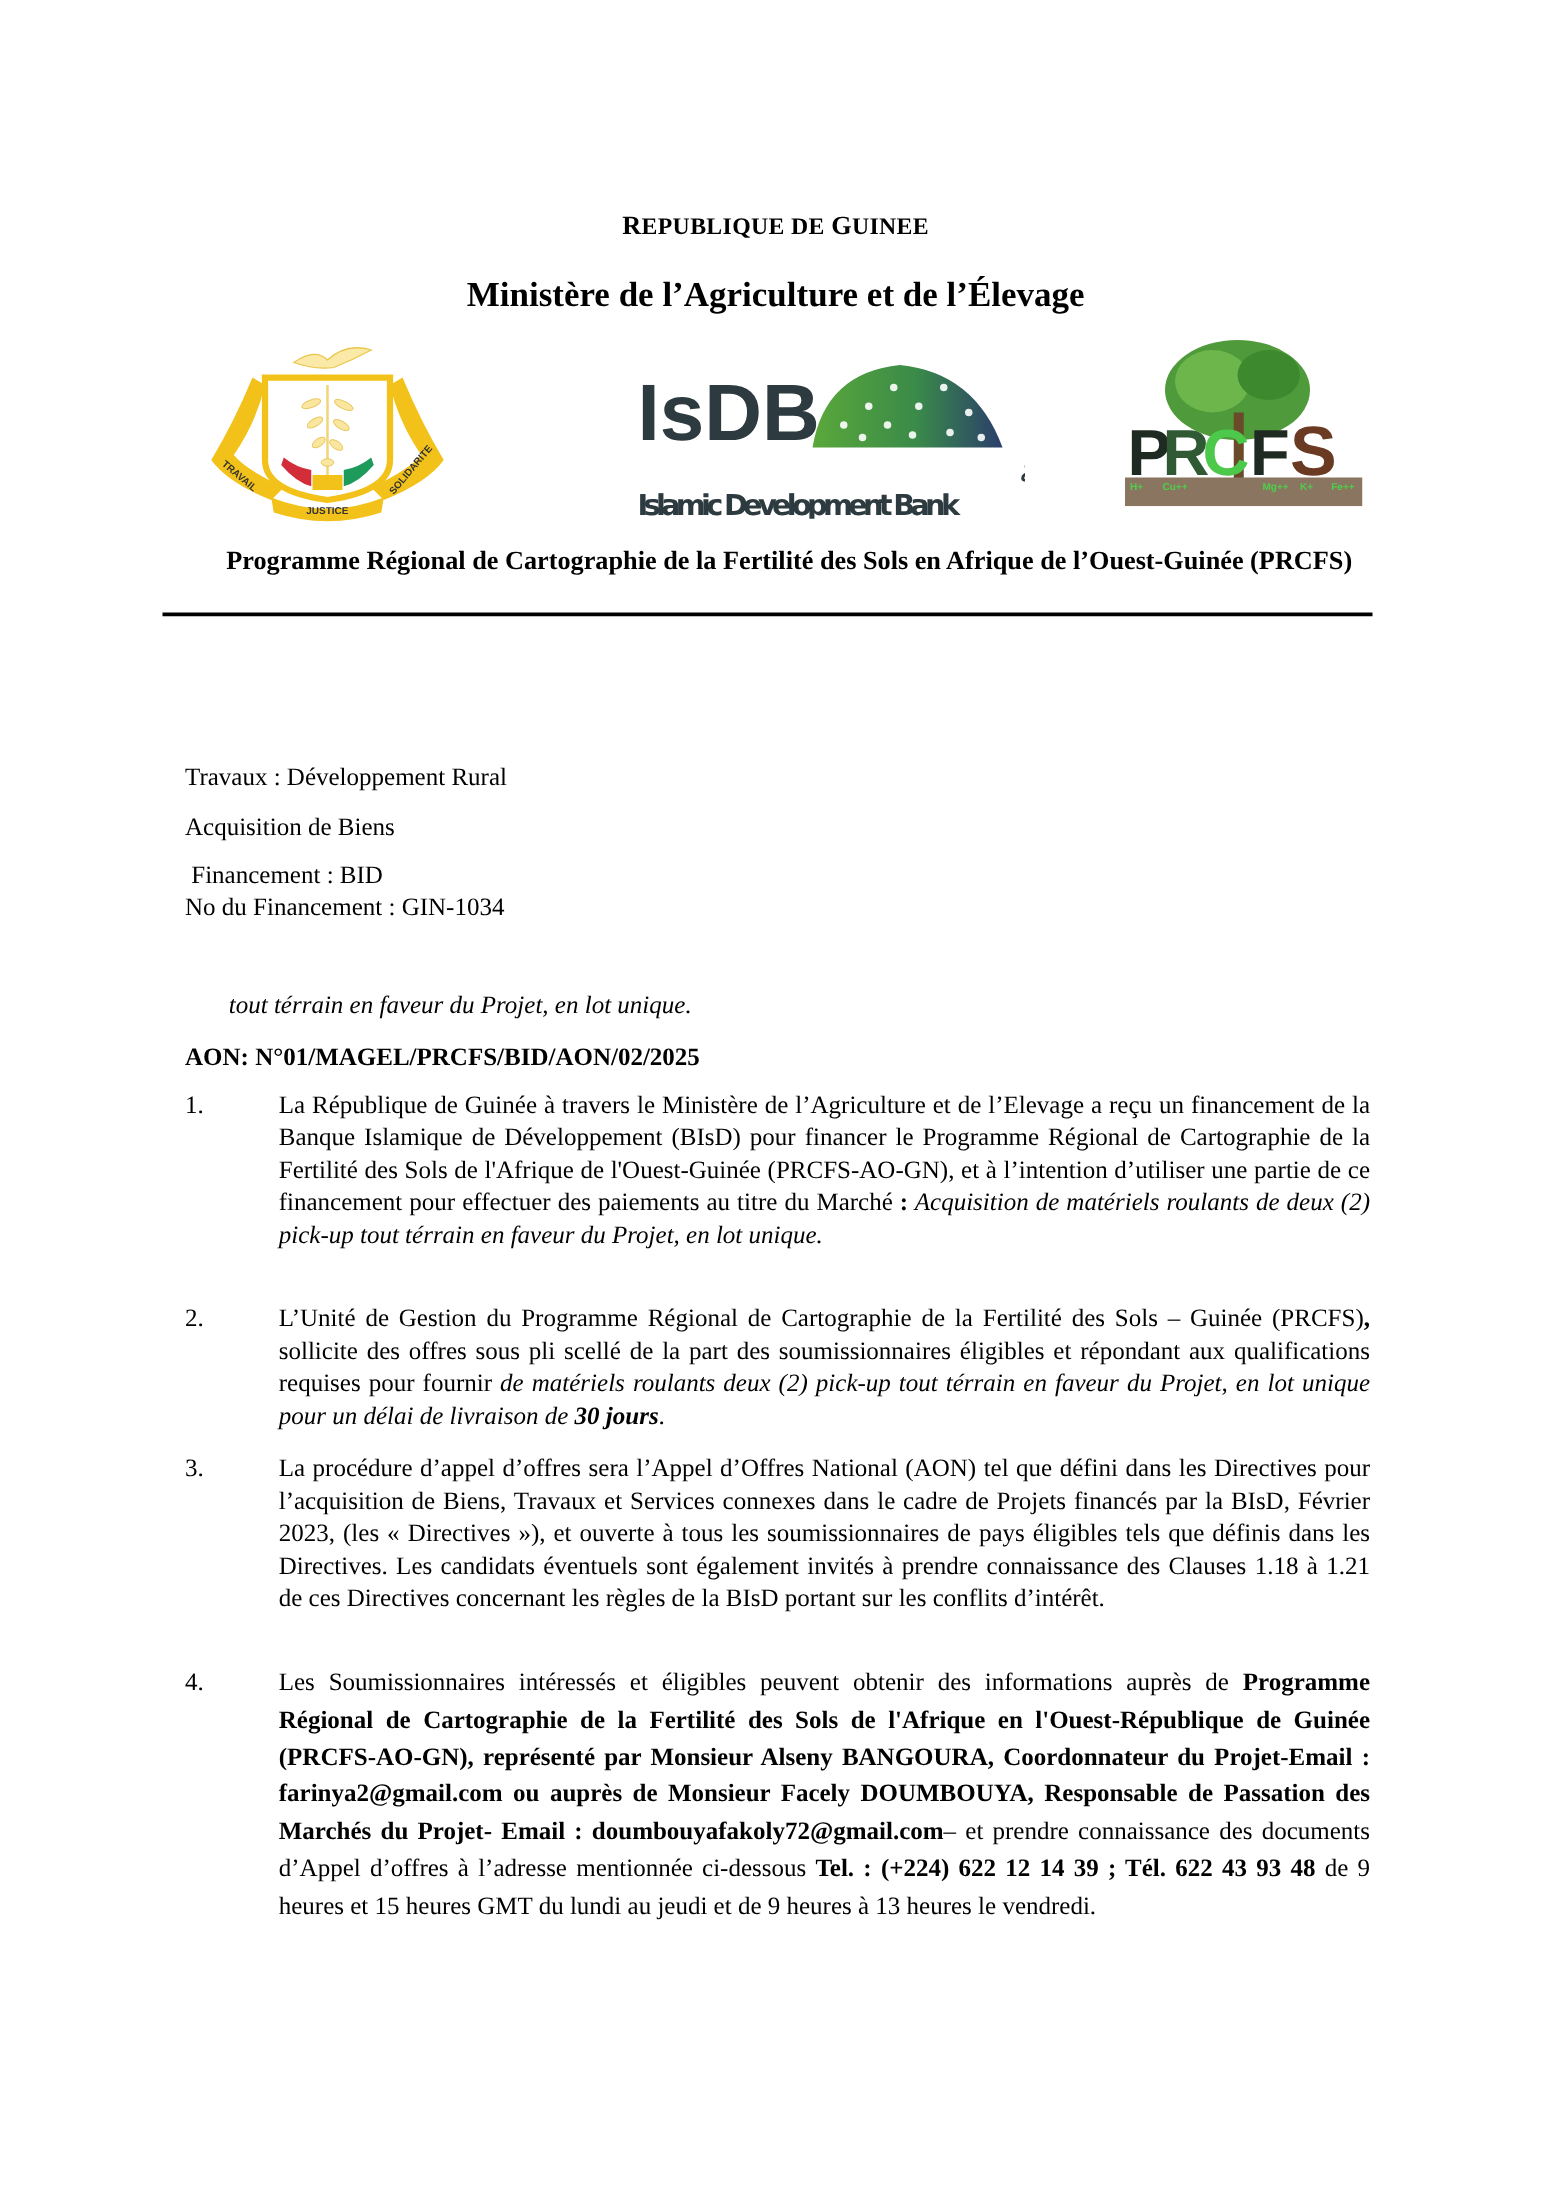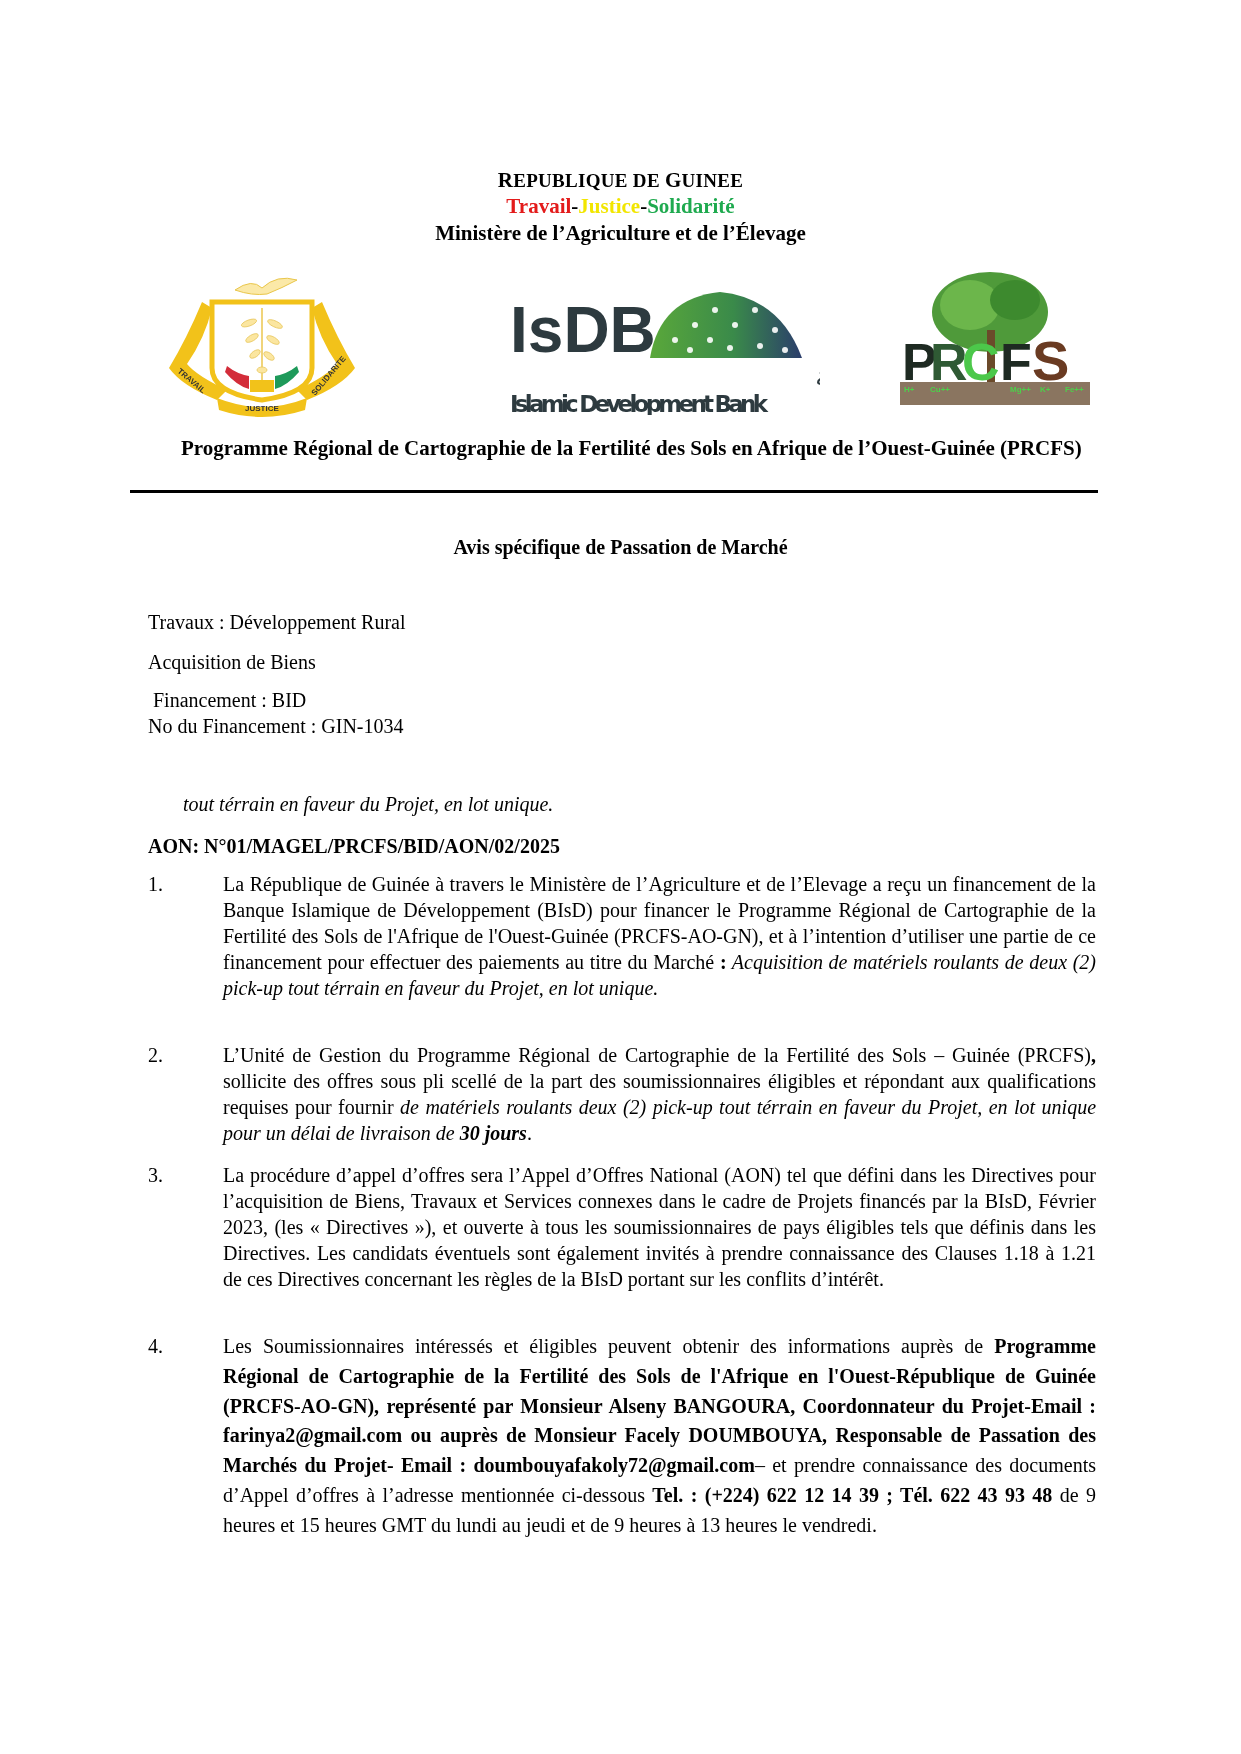--- a/index.html
+++ b/index.html
@@ -4,21 +4,21 @@
 <style>
   html, body { margin:0; padding:0; background:#ffffff; }
   body { width:1241px; height:1754px; position:relative; overflow:hidden;
          font-family:"Liberation Serif", "DejaVu Serif", serif; color:#000; }
   .page { position:absolute; left:0; top:0; width:1145px; height:1754px;margin-top:18px; }
 
   .hdr { position:absolute; left:0; width:1241px; text-align:center; font-weight:bold; }
   .hdr1 { top:150px; font-size:19px; letter-spacing:0.3px; font-variant:small-caps; }
   .hdr1 .big { font-size:21px; }
   .hdr2 { top:176px; font-size:21px; }
-  .hdr3 { top:203px; font-size:21px; }
+  .hdr3 { top:203px; font-size:28px; }
   .red { color:#e31b1b; } .yel { color:#f2e600; } .grn { color:#1faa4f; } .blk { color:#000; }
 
   
   .logo { position:absolute;text-align:right; }
   .coat { left:157px; top:250px; width:210px; height:150px; }
   .isdb { left:510px; top:262px; width:310px; height:135px; }
   .prcfs { left:900px; top:252px; width:190px; height:135px; }
 
   .prog { position:absolute; left:132px; top:417px; width:960px; font-weight:bold; font-size:21px; line-height:26px; }
   .prog .indent { display:inline-block; width:49px; }
@@ -41,23 +41,20 @@
 </style>
 </head>
 <body>
 
 <div class="page">
 
   <div class="hdr hdr1">
     <span class="big">R</span><span>EPUBLIQUE DE </span><span class="big">G</span><span>UINEE</span>
   </div>
 
-  <div class="hdr hdr2">
-    <span class="red">Travail</span><span class="blk">-</span><span class="yel">Justice</span><span class="blk">-</span><span class="grn">Solidarité</span>
-  </div>
 
   <div class="hdr hdr3">Ministère de l’Agriculture et de l’Élevage</div>
 
   <div class="logo coat">
     <svg width="210" height="150" viewBox="0 0 210 150">
 
       <path d="M78 22 Q95 10 105 20 Q120 6 140 12 Q125 20 110 26 Q95 28 78 22Z" fill="#fbe9a8" stroke="#e9c64a" stroke-width="1"></path>
 
       <path d="M55 34 L155 34 L155 100 Q155 125 105 132 Q55 125 55 100 Z" fill="#fff" stroke="#f2c21a" stroke-width="5"></path>
 
@@ -132,21 +129,20 @@
         <text x="110" y="122">Mg++</text>
           <text x="140" y="122">K+</text>
           <text x="165" y="122">Fe++</text>
       </g>
     </svg>
   </div>
 
   <div class="prog"><span class="indent"></span><span>Programme Régional de Cartographie de la Fertilité des Sols en Afrique de l’Ouest-Guinée (PRCFS)</span></div>
   <div class="rule"></div>
 
-  <div class="avis">Avis spécifique de Passation de Marché</div>
 
   <div class="meta m1">Travaux : Développement Rural</div>
   <div class="meta m2">Acquisition de Biens</div>
   <div class="meta m3">Financement : BID</div>
   <div class="meta m4">No du Financement : GIN-1034</div>
   <div class="meta m6">tout térrain en faveur du Projet, en lot unique.</div>
   <div class="meta m7">AON: N°01/MAGEL/PRCFS/BID/AON/02/2025</div>
 
   <div class="item it1">
     <span class="num">1.</span>

